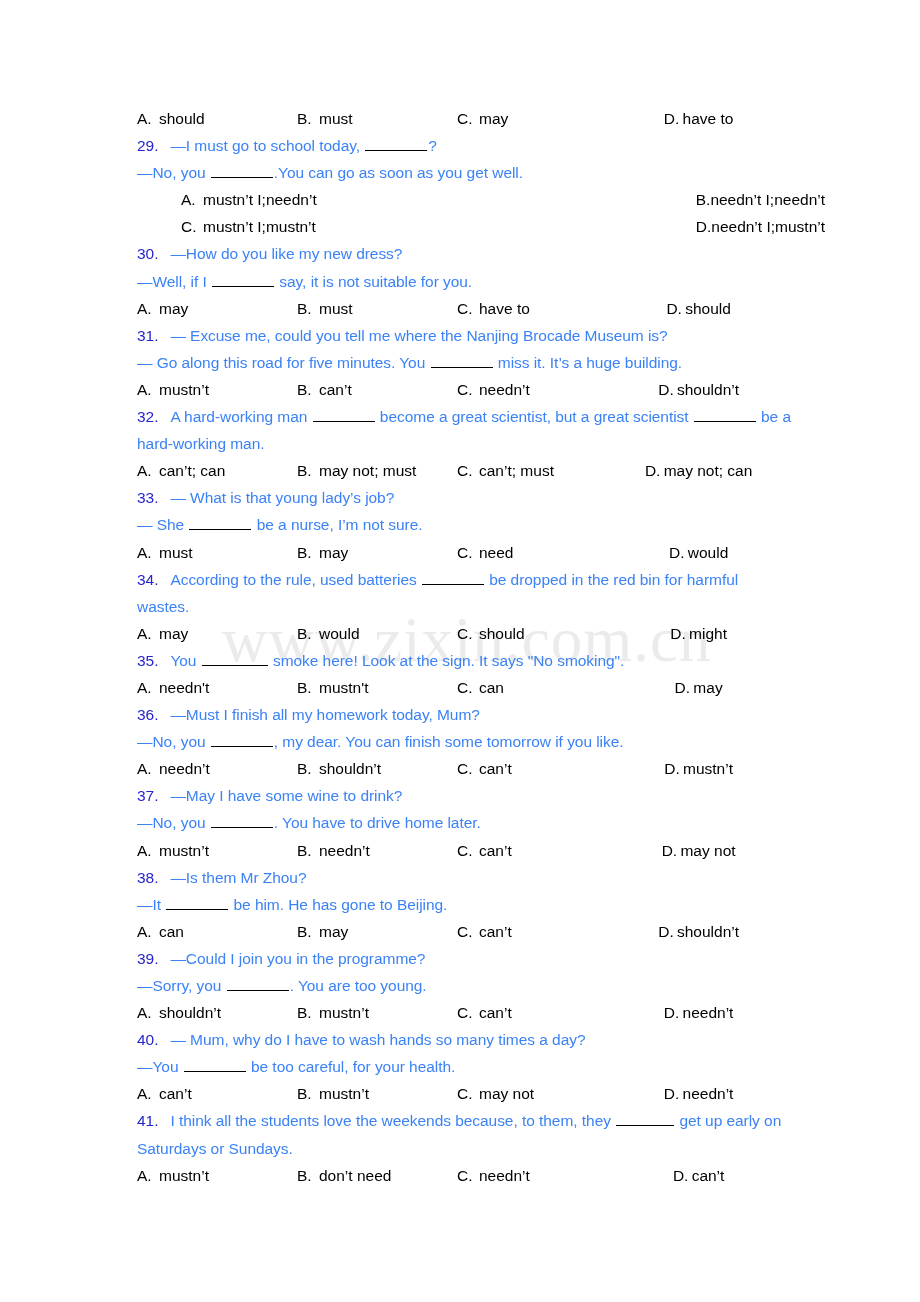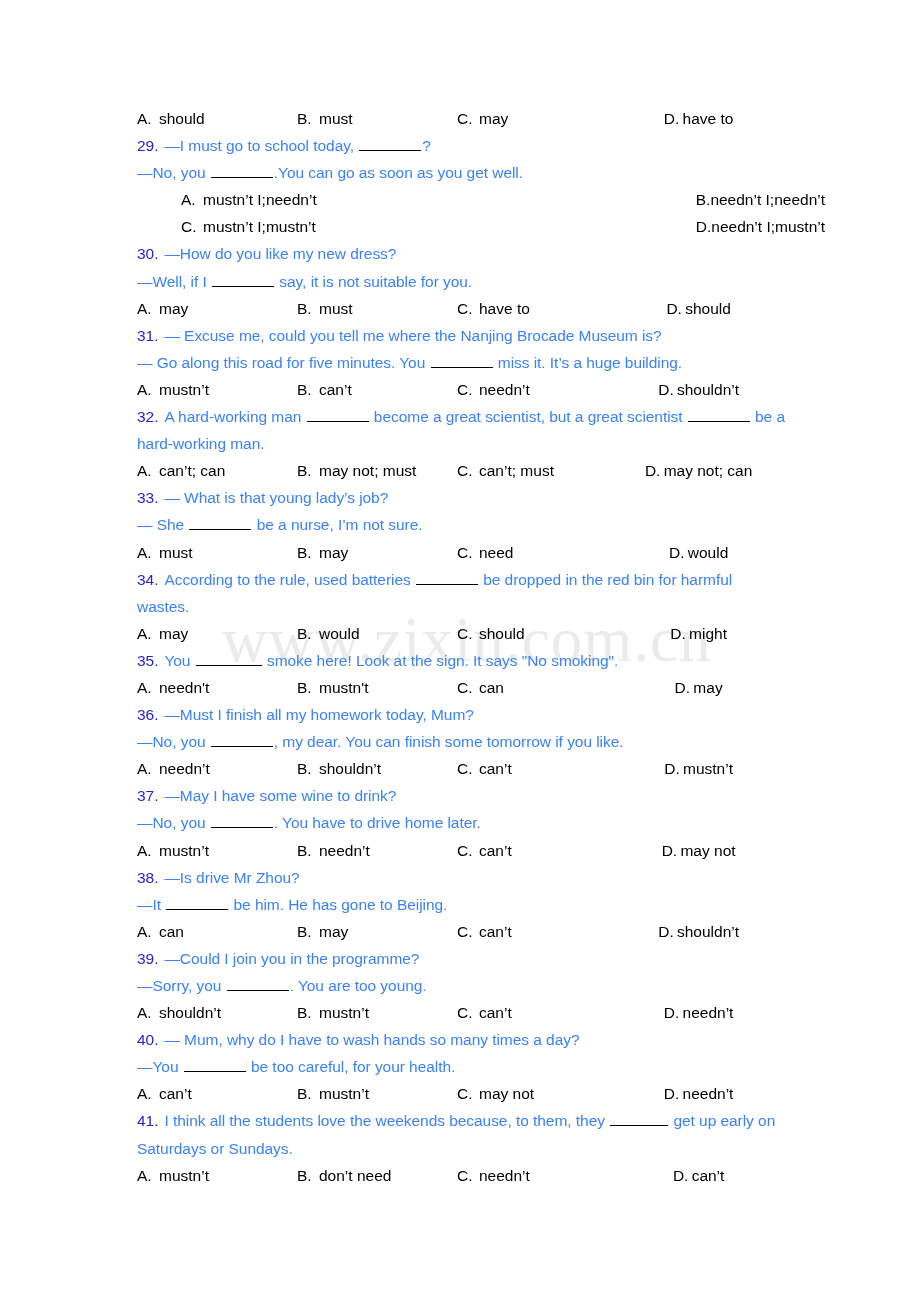--- a/index.html
+++ b/index.html
@@ -42,21 +42,21 @@
   }
   .line {
     font-size: 15.5px;
     line-height: 27.1px;
     height: 27.1px;
     white-space: nowrap;
     letter-spacing: -0.05px;
   }
   .qnum {
     color: #2525cc;
-    margin-right: 6px;
+    margin-right: 12px;
   }
   .qtext {
     color: #3b82f6;
   }
   
   .opts {
     font-size: 15.5px;
     line-height: 27.1px;
     height: 27.1px;
     white-space: nowrap;
@@ -150,21 +150,21 @@
     <div class="opts c4">
       <span class="opt"><span class="lbl">A.</span><span>needn’t</span></span><span class="opt"><span class="lbl">B.</span><span>shouldn’t</span></span><span class="opt"><span class="lbl">C.</span><span>can’t</span></span><span class="opt"><span class="lbl">D.</span><span>mustn’t</span></span>
     </div>
 
     <div class="line"><span class="qnum">37.</span><span class="qtext">—May I have some wine to drink?</span></div>
     <div class="line"><span class="qtext">—No, you </span><span class="blank w1"></span><span class="qtext">. You have to drive home later.</span></div>
     <div class="opts c4">
       <span class="opt"><span class="lbl">A.</span><span>mustn’t</span></span><span class="opt"><span class="lbl">B.</span><span>needn’t</span></span><span class="opt"><span class="lbl">C.</span><span>can’t</span></span><span class="opt"><span class="lbl">D.</span><span>may not</span></span>
     </div>
 
-    <div class="line"><span class="qnum">38.</span><span class="qtext">—Is drive Mr Zhou?</span></div>
+    <div class="line"><span class="qnum">38.</span><span class="qtext">—Is them Mr Zhou?</span></div>
     <div class="line"><span class="qtext">—It </span><span class="blank w1"></span><span class="qtext"> be him. He has gone to Beijing.</span></div>
     <div class="opts c4">
       <span class="opt"><span class="lbl">A.</span><span>can</span></span><span class="opt"><span class="lbl">B.</span><span>may</span></span><span class="opt"><span class="lbl">C.</span><span>can’t</span></span><span class="opt"><span class="lbl">D.</span><span>shouldn’t</span></span>
     </div>
 
     <div class="line"><span class="qnum">39.</span><span class="qtext">—Could I join you in the programme?</span></div>
     <div class="line"><span class="qtext">—Sorry, you </span><span class="blank w1"></span><span class="qtext">. You are too young.</span></div>
     <div class="opts c4">
       <span class="opt"><span class="lbl">A.</span><span>shouldn’t</span></span><span class="opt"><span class="lbl">B.</span><span>mustn’t</span></span><span class="opt"><span class="lbl">C.</span><span>can’t</span></span><span class="opt"><span class="lbl">D.</span><span>needn’t</span></span>
     </div>

